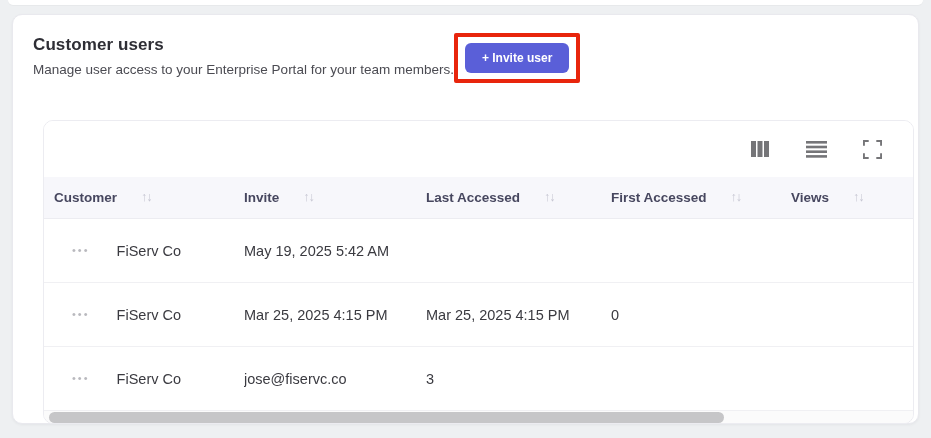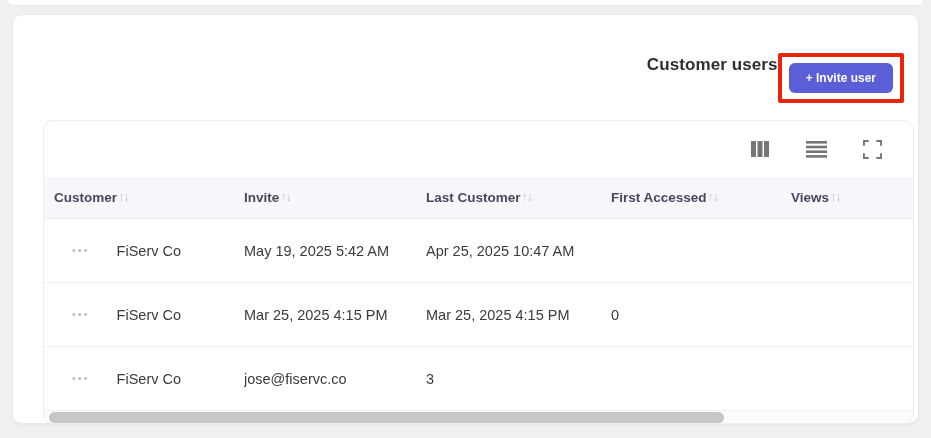--- a/index.html
+++ b/index.html
@@ -14,23 +14,22 @@
     position:absolute; left:8px; right:8px; top:0; height:5px;
     background:#ffffff; border-radius:0 0 6px 6px;
     box-shadow:0 1px 1px rgba(0,0,0,0.03);
   }
   .card {
     position:absolute; left:12px; top:14px; width:907px; height:410px;
     background:#ffffff; border:1px solid #e9e9ee; border-radius:10px;
     box-shadow:0 1px 3px rgba(20,20,40,0.05);
   }
   .card-header {
-    display:flex; justify-content:flex-end; align-items:flex-start;
+    display:flex; justify-content:flex-start; align-items:flex-start;
     padding:20px 14px 0 20px;
-    margin-top:20px;
   }
   .page-title { font-size:17px; font-weight:bold; color:#2e2e35; letter-spacing:0.1px; }
   .page-subtitle { margin-top:7px; font-size:13.5px; color:#4b4b52; }
   .annotation-box {
     border:4px solid #e8250c; border-radius:2px; padding:6px 7px;
     margin-top:-2px;
   }
   .invite-btn {
     display:inline-block; border:none; cursor:pointer;
     background:#5a5fd8; color:#ffffff;
@@ -50,21 +49,21 @@
   .tb-btn {
     width:34px; height:34px; display:flex; align-items:center; justify-content:center;
     background:none; border:none; cursor:pointer; border-radius:6px;
   }
   .tb-btn svg { display:block; }
   .grid-header {
     height:42px; background:#f7f7fb; border-bottom:1px solid #ececf1;
     display:grid; grid-template-columns:200px 182px 185px 180px 1fr;
     align-items:center;
   }
-  .th { display:flex; align-items:flex-start; gap:1px; font-size:13.5px; font-weight:bold; color:#47475f; white-space:nowrap; }
+  .th { display:flex; align-items:flex-start; gap:24px; font-size:13.5px; font-weight:bold; color:#47475f; white-space:nowrap; }
   .th:first-child { padding-left:10px; }
   .sort-glyph { color:#c7c7d3; font-size:12.5px; font-weight:normal; letter-spacing:-1px; cursor:pointer; }
   .grid-row {
     height:64px; display:grid; grid-template-columns:200px 182px 185px 180px 1fr;
     align-items:center; border-bottom:1px solid #f0f0f3; background:#fff;
   }
   .cell { font-size:14.5px; color:#3a3a40; white-space:nowrap; overflow:hidden; }
   .customer-cell { display:flex; align-items:center; }
   .row-menu {
     margin-left:26px; background:none; border:none; cursor:pointer;
@@ -83,20 +82,21 @@
 </head>
 <body style="background: rgb(238, 240, 242);">
 
 <div class="top-strip"></div>
 
 <div class="card">
 
   <div class="card-header">
     <div>
       <div class="page-title">Customer users</div>
+      <div class="page-subtitle">Manage user access to your Enterprise Portal for your team members.</div>
     </div>
     <div class="annotation-box" style="border-color: rgb(232, 37, 12);">
       <button class="invite-btn" style="background: rgb(90, 95, 216);">+ Invite user</button>
     </div>
   </div>
 
   <div class="table-panel">
 
     <div class="panel-toolbar">
       <button class="tb-btn" title="">
@@ -129,21 +129,21 @@
     <span>Customer</span>
     <span class="sort-glyph">↑↓</span>
   </div>
 
   <div class="th">
     <span>Invite</span>
     <span class="sort-glyph">↑↓</span>
   </div>
 
   <div class="th">
-    <span>Last Customer</span>
+    <span>Last Accessed</span>
     <span class="sort-glyph">↑↓</span>
   </div>
 
   <div class="th">
     <span>First Accessed</span>
     <span class="sort-glyph">↑↓</span>
   </div>
 
   <div class="th">
     <span>Views</span>
@@ -151,21 +151,20 @@
   </div>
 </div>
 
     <div id="rows-container">
   <div class="grid-row">
     <div class="cell customer-cell">
       <button class="row-menu">•••</button>
       <span class="customer-name">FiServ Co</span>
     </div>
     <div class="cell">May 19, 2025 5:42 AM</div>
-    <div class="cell">Apr 25, 2025 10:47 AM</div>
   </div>
 
   <div class="grid-row">
     <div class="cell customer-cell">
       <button class="row-menu">•••</button>
       <span class="customer-name">FiServ Co</span>
     </div>
     <div class="cell">Mar 25, 2025 4:15 PM</div>
     <div class="cell">Mar 25, 2025 4:15 PM</div>
     <div class="cell">0</div>

